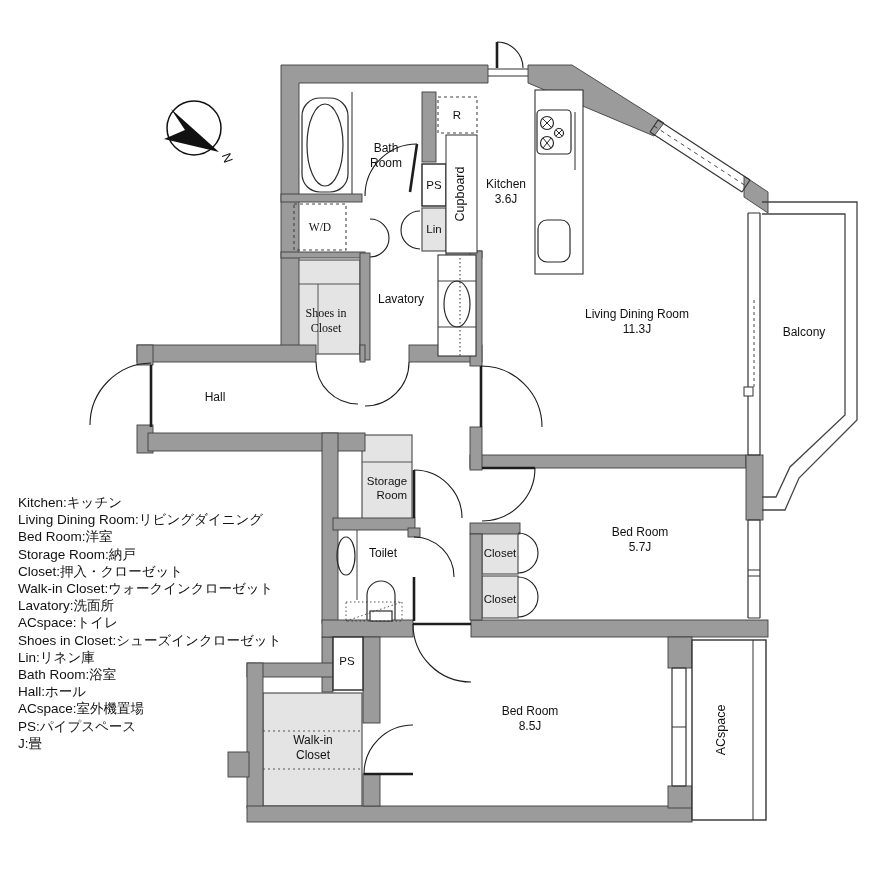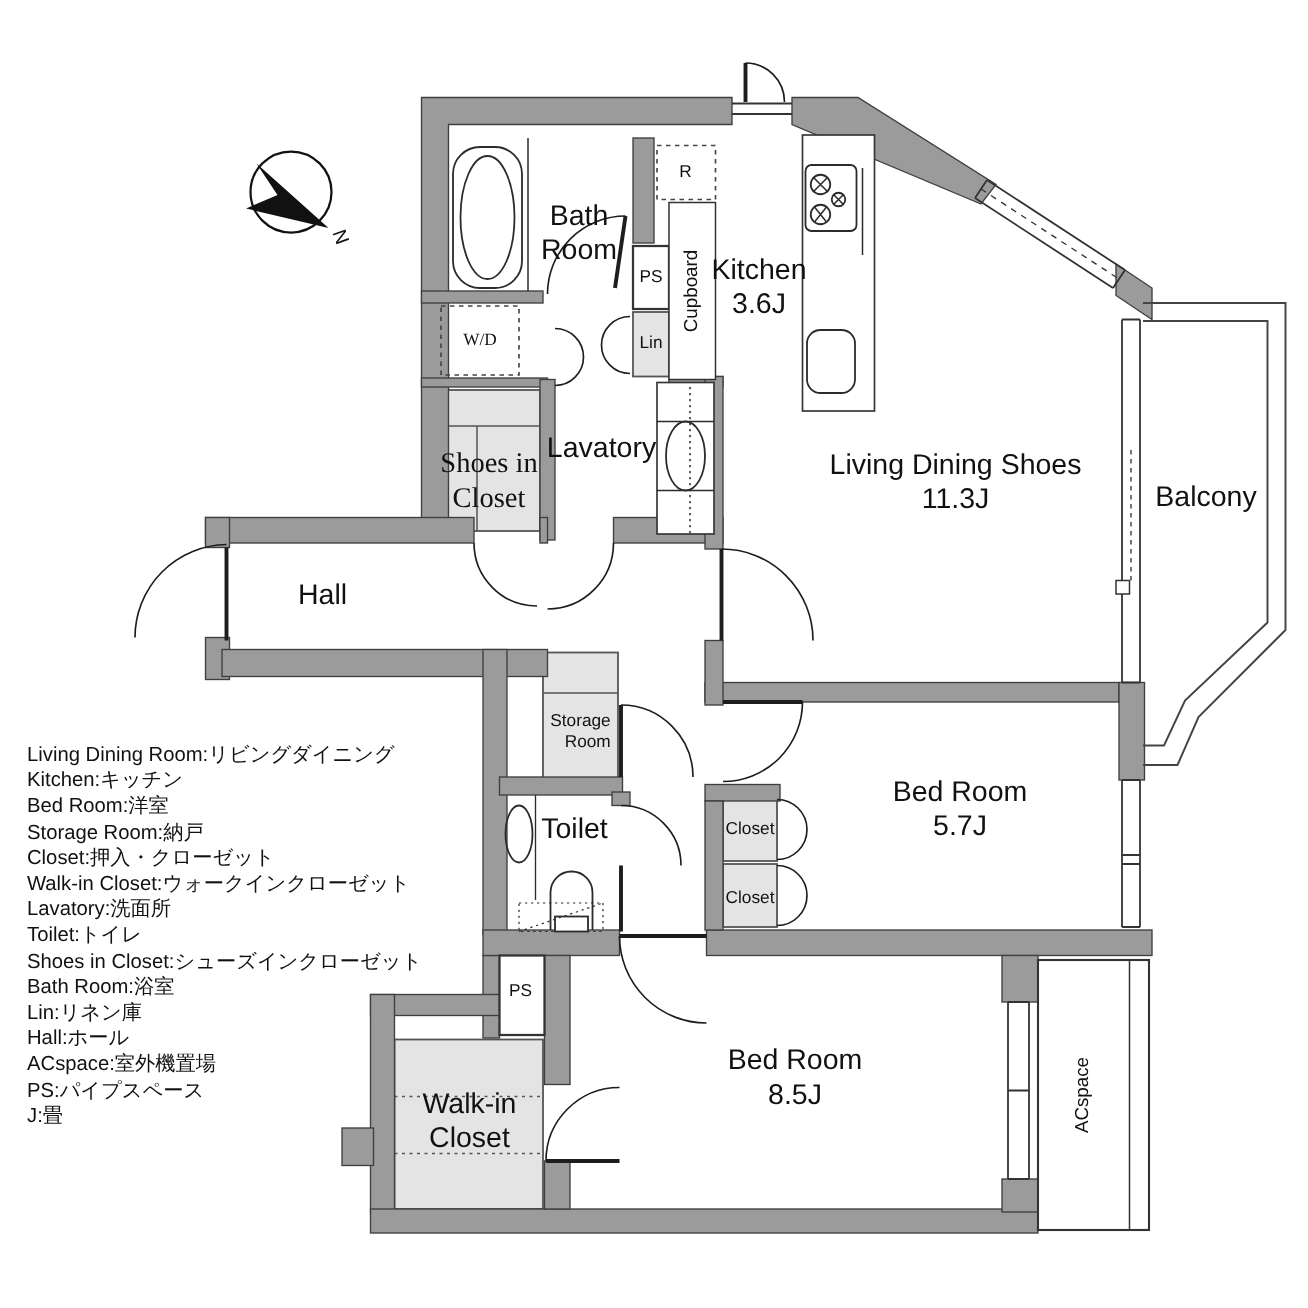--- a/index.html
+++ b/index.html
@@ -1,20 +1,20 @@
 <!DOCTYPE html>
 <html><head>
 <meta charset="utf-8">
 <style>
   html,body{margin:0;padding:0;background:#fff;}
   #canvas{position:relative;width:872px;height:872px;background:#ffffff;overflow:hidden;
           font-family:"Liberation Sans","DejaVu Sans",sans-serif;color:#111;}
   #plan-svg{position:absolute;left:0;top:0;}
   .lbl{position:absolute;transform:translate(-50%,-50%);white-space:pre-line;text-align:center;
-       font-size:19px;line-height:1.22;color:#111;}
+       font-size:12px;line-height:1.22;color:#111;}
   .lbl.small{font-size:11.5px;}
   .lbl.vert{transform:translate(-50%,-50%) rotate(-90deg);font-size:12.5px;}
   .lbl.compass-n{transform:translate(-50%,-50%) rotate(70deg);font-size:13px;}
   #legend{position:absolute;left:18px;top:494px;font-size:13.5px;line-height:17.2px;color:#111;}
   .legend-line{white-space:pre;}
 </style>
 </head>
 <body>
 
 <div id="canvas">
@@ -182,50 +182,50 @@
 <div class="lbl small" style="left:457px;top:115px;">R</div>
 <div class="lbl small" style="left:434px;top:185px;">PS</div>
 <div class="lbl vert" style="left:461px;top:194px;">Cupboard</div>
 <div class="lbl small" style="left:434px;top:229px;">Lin</div>
 <div class="lbl" style="left:506px;top:192px;">Kitchen
 3.6J</div>
 <div class="lbl small" style="left:320px;top:227px;font-family:Liberation Serif, serif;">W/D</div>
 <div class="lbl" style="left:326px;top:321px;font-family:Liberation Serif, serif;">Shoes in
 Closet</div>
 <div class="lbl" style="left:401px;top:299px;">Lavatory</div>
-<div class="lbl" style="left:637px;top:322px;">Living Dining Shoes
+<div class="lbl" style="left:637px;top:322px;">Living Dining Room
 11.3J</div>
 <div class="lbl" style="left:804px;top:332px;">Balcony</div>
 <div class="lbl" style="left:215px;top:397px;">Hall</div>
 <div class="lbl small" style="left:387px;top:488px;text-align:right;">Storage
 Room</div>
 <div class="lbl" style="left:383px;top:553px;">Toilet</div>
 <div class="lbl small" style="left:500px;top:553px;">Closet</div>
 <div class="lbl small" style="left:500px;top:599px;">Closet</div>
 <div class="lbl" style="left:640px;top:540px;">Bed Room
 5.7J</div>
 <div class="lbl small" style="left:347px;top:661px;">PS</div>
 <div class="lbl" style="left:313px;top:748px;">Walk-in
 Closet</div>
 <div class="lbl" style="left:530px;top:719px;">Bed Room
 8.5J</div>
 <div class="lbl vert" style="left:722px;top:730px;">ACspace</div>
 <div class="lbl compass-n" style="left:227px;top:158px;">N</div>
 
 <div id="legend">
+  <div class="legend-line">Kitchen:キッチン</div>
   <div class="legend-line">Living Dining Room:リビングダイニング</div>
-  <div class="legend-line">Kitchen:キッチン</div>
   <div class="legend-line">Bed Room:洋室</div>
   <div class="legend-line">Storage Room:納戸</div>
   <div class="legend-line">Closet:押入・クローゼット</div>
   <div class="legend-line">Walk-in Closet:ウォークインクローゼット</div>
   <div class="legend-line">Lavatory:洗面所</div>
-  <div class="legend-line">Toilet:トイレ</div>
+  <div class="legend-line">ACspace:トイレ</div>
   <div class="legend-line">Shoes in Closet:シューズインクローゼット</div>
+  <div class="legend-line">Lin:リネン庫</div>
   <div class="legend-line">Bath Room:浴室</div>
-  <div class="legend-line">Lin:リネン庫</div>
   <div class="legend-line">Hall:ホール</div>
   <div class="legend-line">ACspace:室外機置場</div>
   <div class="legend-line">PS:パイプスペース</div>
   <div class="legend-line">J:畳</div>
 </div>
 
 </div>
 
 </body></html>

